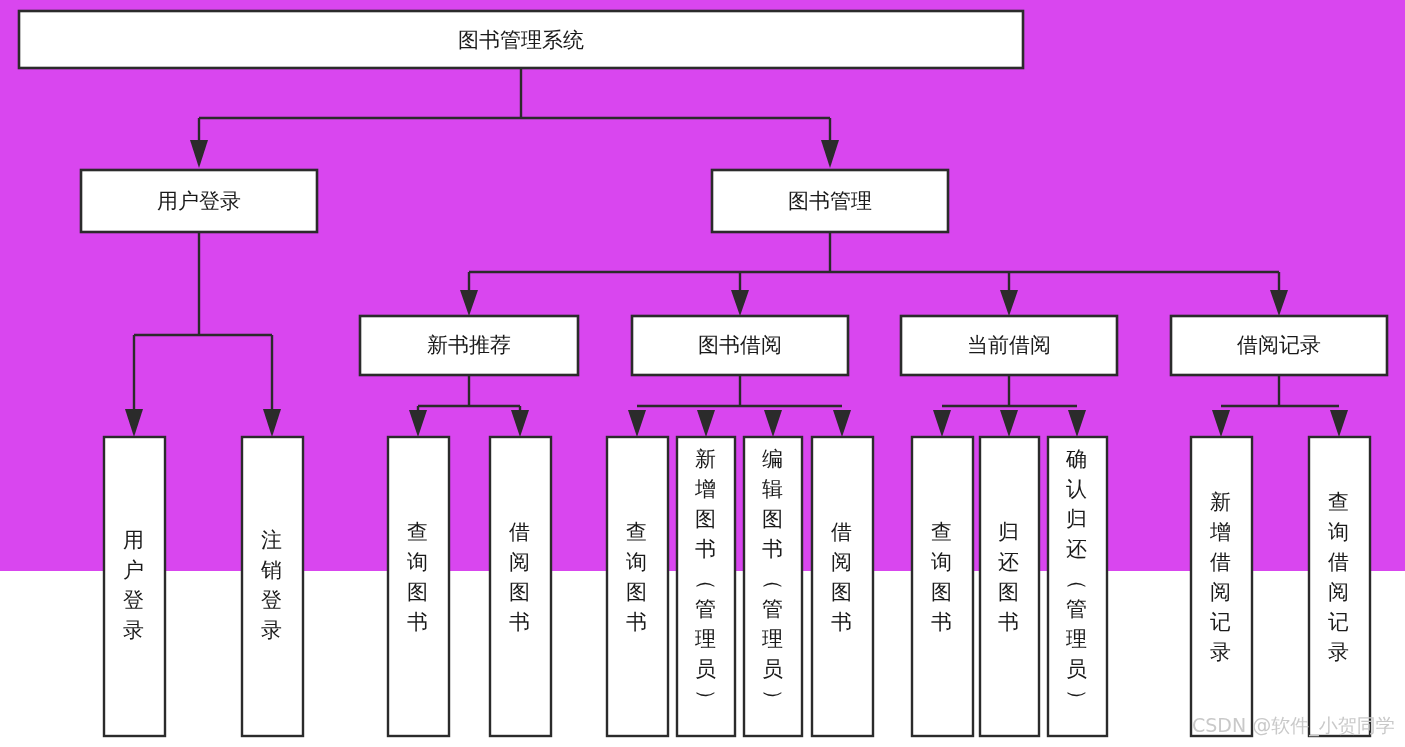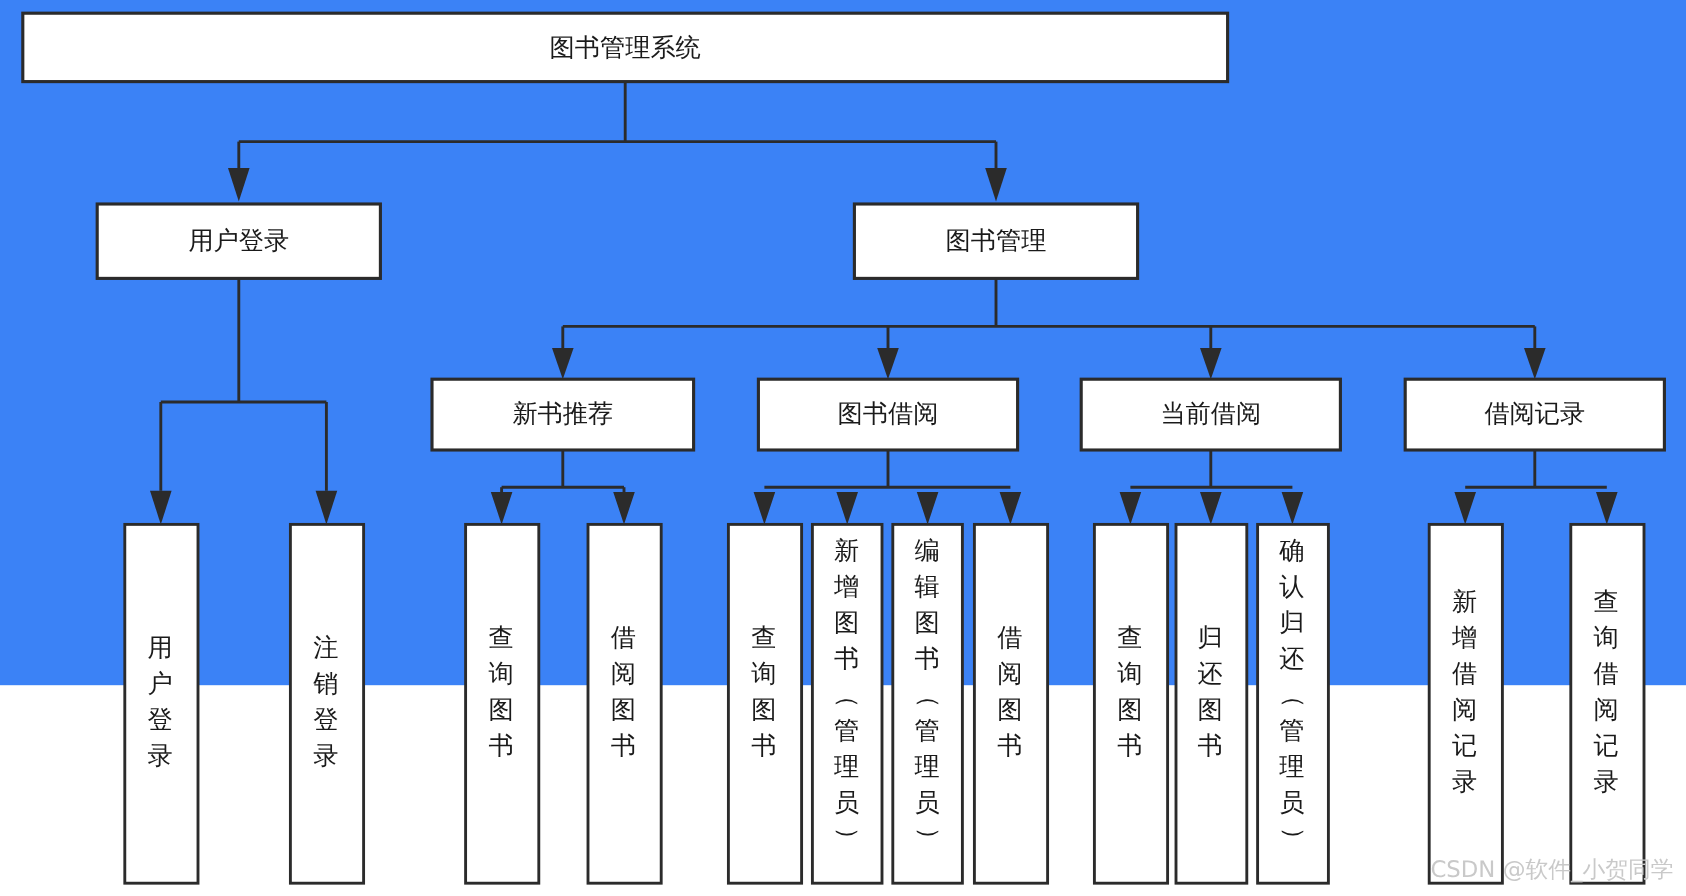--- a/index.html
+++ b/index.html
@@ -11,21 +11,21 @@
   body {
     width: 1405px;
     height: 747px;
     font-family: "DejaVu Sans", "Liberation Sans", sans-serif;
     overflow: hidden;
   }
   #diagram-root {
     position: relative;
     width: 1405px;
     height: 571px;
-    background: #3b82f6;
+    background: #d946ef;
   }
   svg#flow {
     position: absolute;
     left: 0;
     top: 0;
     width: 1405px;
     height: 747px;
     display: block;
   }
   .node-box {

